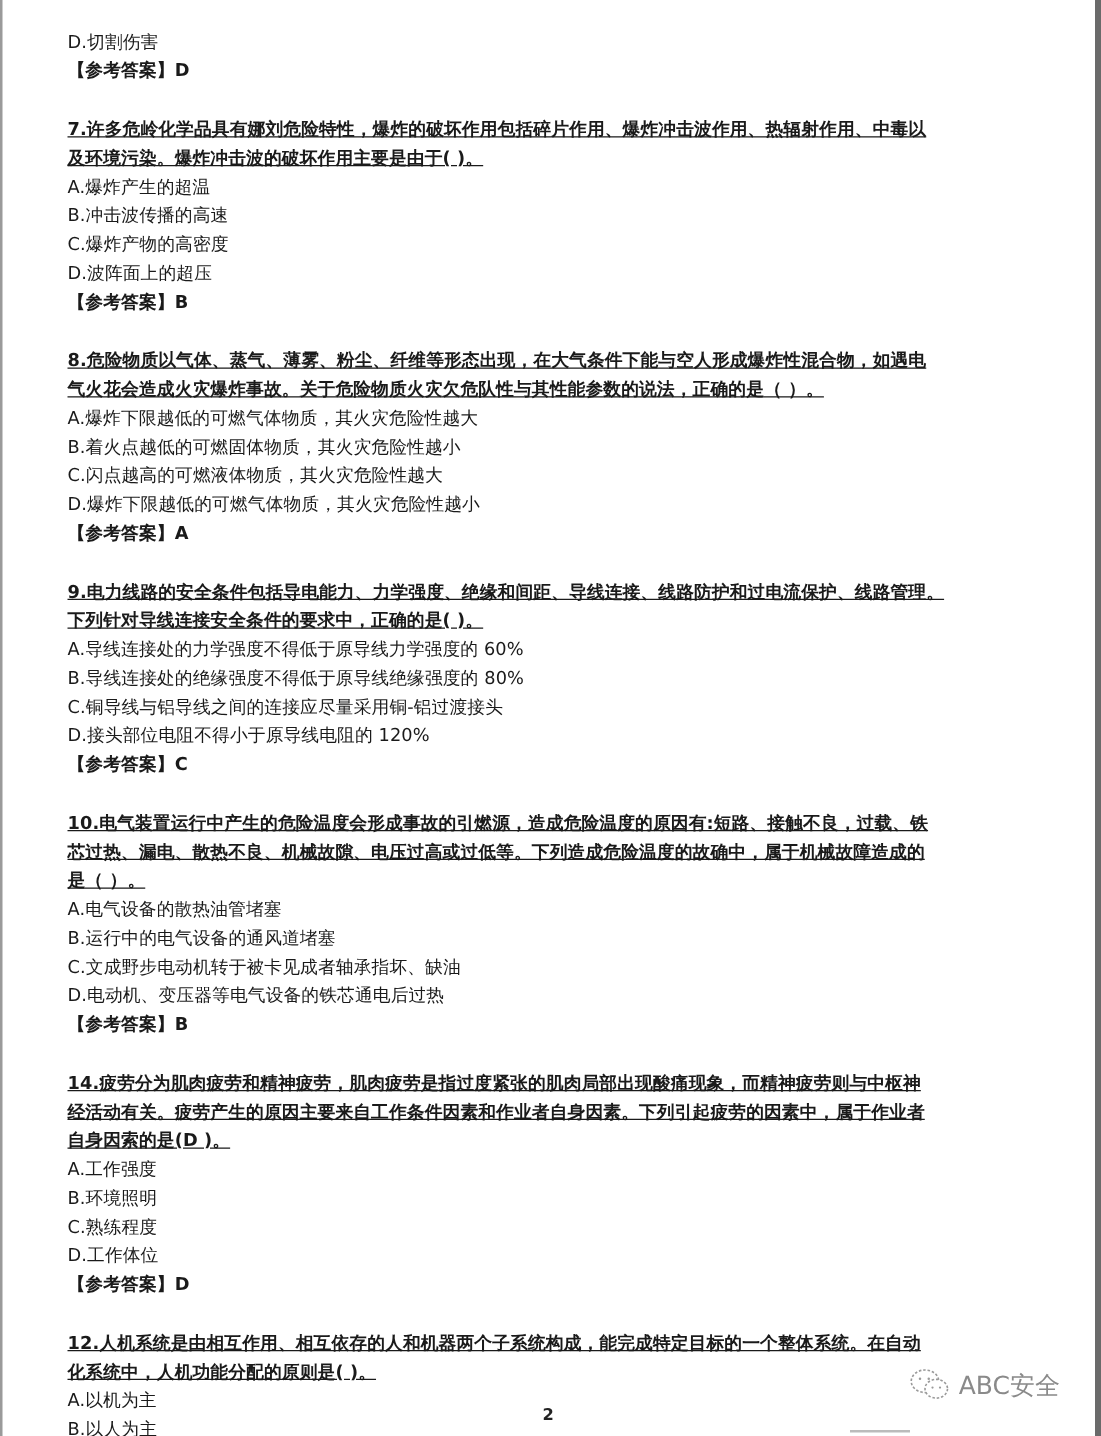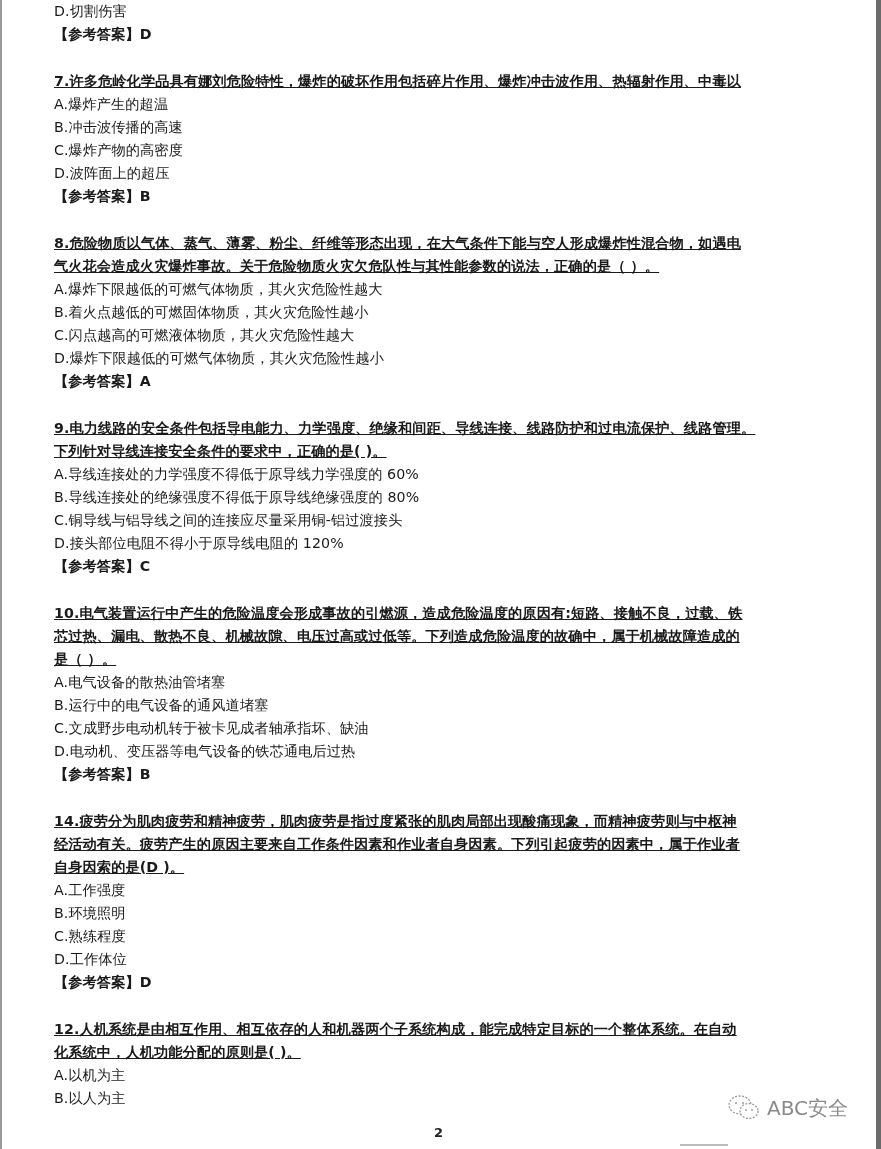--- a/index.html
+++ b/index.html
@@ -42,29 +42,30 @@
   }
 </style>
 </head>
 <body>
 
 <div class="left-border"></div>
 <div class="right-border"></div>
 
 <div class="page">
 
-  <div style="padding-top:0px;">
+  <div style="padding-top:0px;margin-top:23px;">
     <div class="line">D.切割伤害</div>
     <div class="line answer">【参考答案】D</div>
   </div>
   <div class="gap"></div>
 
   <div>
     <div class="stem">
       <div class="line">7.许多危岭化学品具有娜刘危险特性，爆炸的破坏作用包括碎片作用、爆炸冲击波作用、热辐射作用、中毒以</div>
+      <div class="line">及环境污染。爆炸冲击波的破坏作用主要是由于(    )。</div>
     </div>
     <div class="line">A.爆炸产生的超温</div>
     <div class="line">B.冲击波传播的高速</div>
     <div class="line">C.爆炸产物的高密度</div>
     <div class="line">D.波阵面上的超压</div>
     <div class="line answer">【参考答案】B</div>
   </div>
   <div class="gap"></div>
 
   <div>

